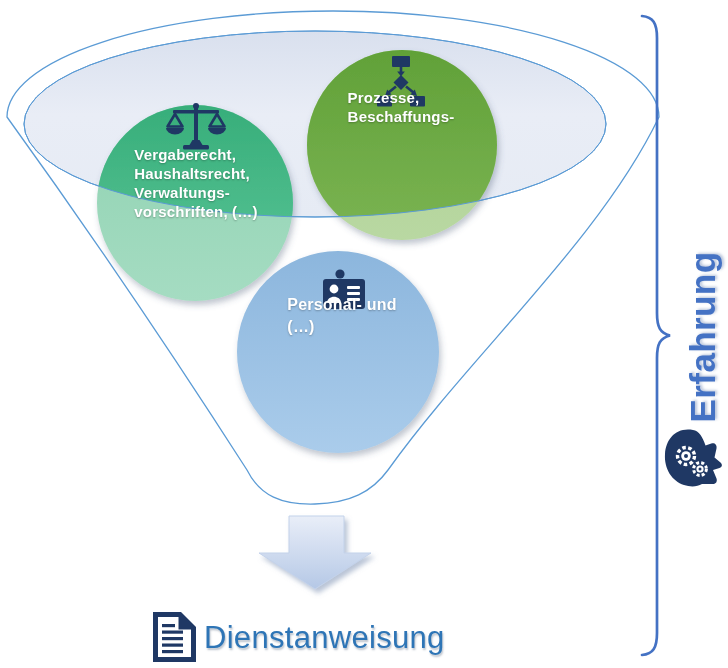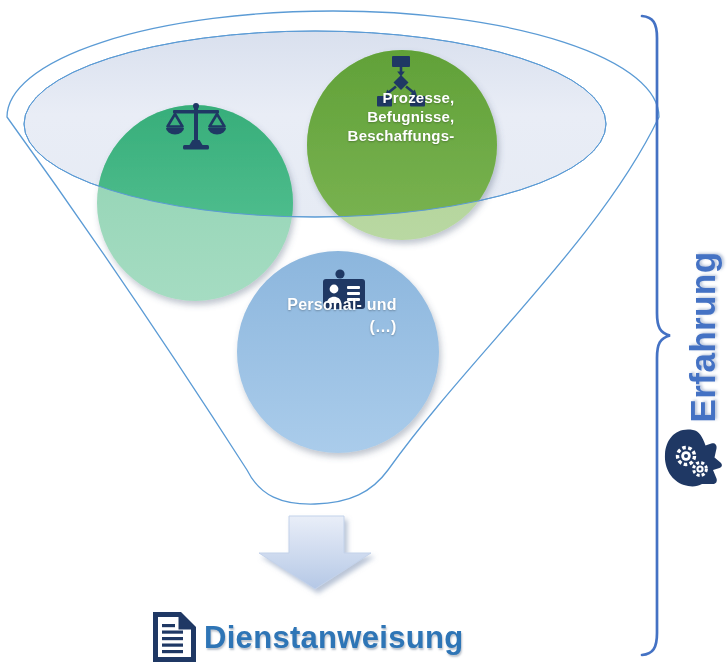--- a/index.html
+++ b/index.html
@@ -3,31 +3,31 @@
 <meta charset="utf-8">
 <style>
   html,body{margin:0;padding:0;background:#fff;}
   .stage{
     position:relative;width:728px;height:668px;background:#fff;overflow:hidden;
     font-family:"Liberation Sans", sans-serif;
   }
   .stage svg{position:absolute;left:0;top:0;}
   .bubble-label{
     position:absolute;transform:translateX(-50%);
-    text-align:right;color:#fff;font-weight:bold;
+    text-align:left;color:#fff;font-weight:bold;
     text-shadow:0 1px 2px rgba(0,0,0,0.28);
     letter-spacing:.2px;white-space:nowrap;
   }
   .bubble-label .ln{display:block;}
   .label-law{left:196px;top:145px;font-size:15px;line-height:19px;}
   .label-processes{left:401px;top:88px;font-size:15px;line-height:19px;}
   .label-resources{left:342px;top:294px;font-size:16px;line-height:21.5px;}
   .result-label{
     position:absolute;left:204px;top:620px;
-    font-size:31px;font-weight:bold;color:#2e75b6;
+    font-size:31px;font-weight:normal;color:#2e75b6;
     text-shadow:1px 2px 2px rgba(60,80,110,0.35);
     white-space:nowrap;letter-spacing:.3px;
   }
   .side-label{
     position:absolute;left:703px;top:337px;
     transform:translate(-50%,-50%) rotate(-90deg);
     font-size:35px;font-weight:bold;color:#4472c4;
     text-shadow:1px 2px 3px rgba(90,120,170,0.45);
     white-space:nowrap;letter-spacing:.4px;
   }
@@ -165,24 +165,29 @@
                C 702.5 436.5 699 431 693 430 Z" fill="#1f3864"></path>
       <circle cx="686" cy="456" r="8.5" fill="none" stroke="#ffffff" stroke-width="3.4" stroke-dasharray="3.6 2.4"></circle>
       <circle cx="686" cy="456" r="4.8" fill="#ffffff"></circle>
       <circle cx="686" cy="456" r="2" fill="#1f3864"></circle>
       <circle cx="700" cy="469" r="6.4" fill="none" stroke="#ffffff" stroke-width="3" stroke-dasharray="3 2.1"></circle>
       <circle cx="700" cy="469" r="3.6" fill="#ffffff"></circle>
       <circle cx="700" cy="469" r="1.5" fill="#1f3864"></circle>
     </g>
   </svg>
 
+  <div class="bubble-label label-law">
+    <span class="ln">Vergaberecht,</span>
+    <span class="ln">Haushaltsrecht,</span>
+    <span class="ln">Verwaltungs-</span>
+    <span class="ln">vorschriften, (…)</span>
+  </div>
 
   <div class="bubble-label label-processes">
     <span class="ln">Prozesse,</span>
-    <span class="ln">Befugnisse,</span>
     <span class="ln">Beschaffungs-</span>
   </div>
 
   <div class="bubble-label label-resources">
     <span class="ln">Personal- und</span>
     <span class="ln">(…)</span>
   </div>
 
   <div class="result-label">Dienstanweisung</div>
 

